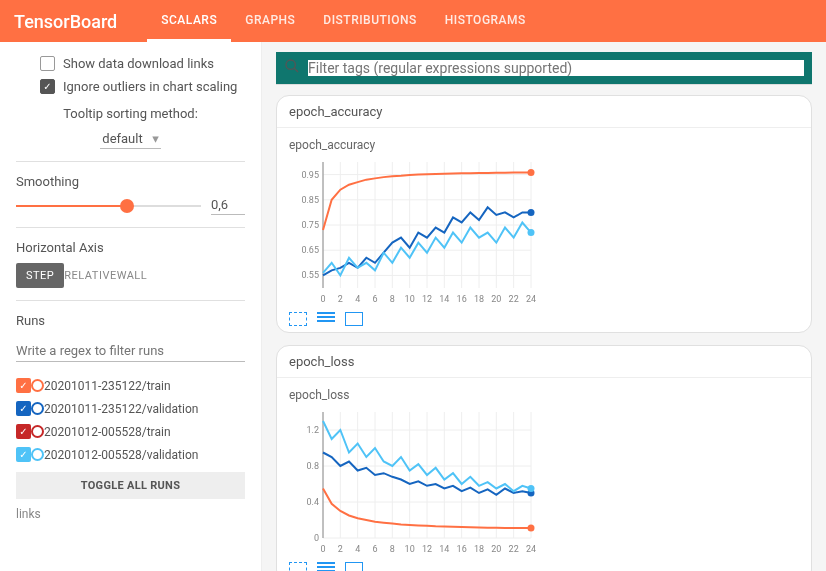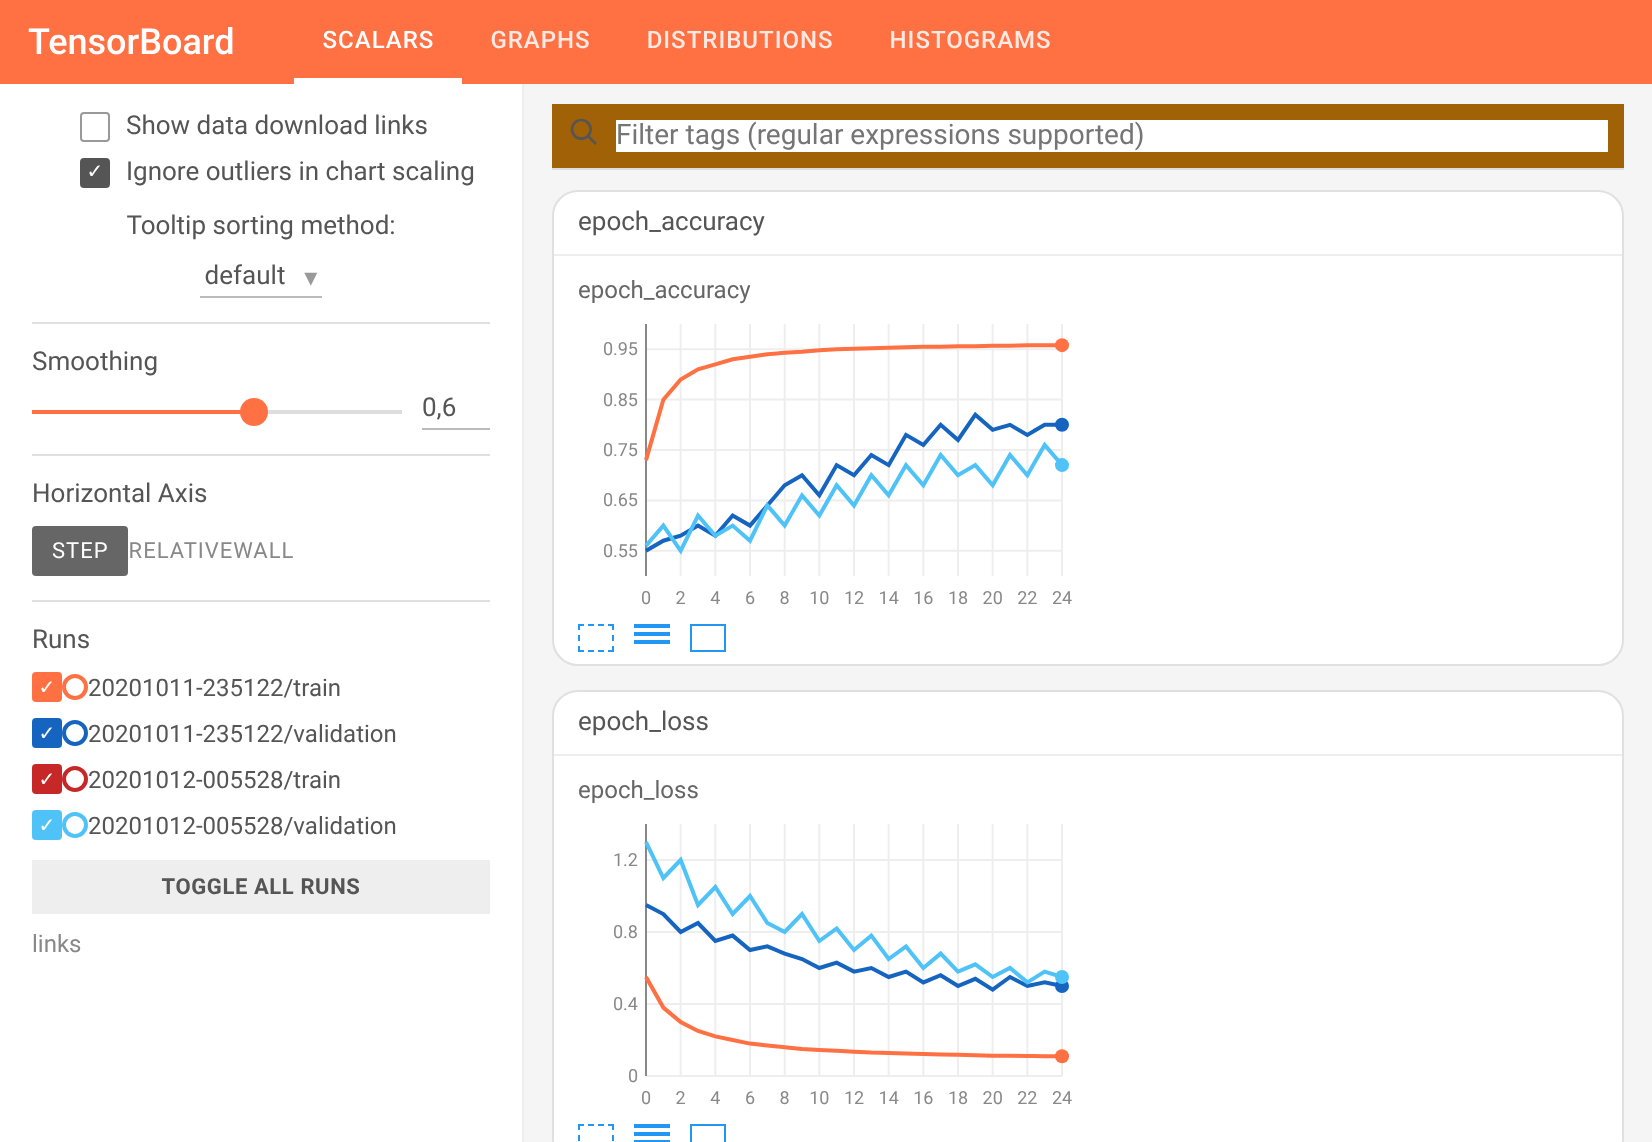--- a/index.html
+++ b/index.html
@@ -30,21 +30,21 @@
 .btn-ghost { color: #888; font-size: 11px; cursor: pointer; letter-spacing: 0.5px; }
 .runs-filter { border: none; border-bottom: 1px solid #bbb; width: 100%; padding: 3px 0; font-size: 13px; color: #888; margin-top: 4px; }
 .run-row { display: flex; align-items: center; gap: 0; margin-top: 8px; }
 .rcb { width: 15px; height: 15px; border-radius: 2px; display: flex; align-items: center; justify-content: center; cursor: pointer; flex-shrink: 0; }
 .rcb::after { content: "✓"; color: #fff; font-size: 10px; }
 .rcirc { width: 13px; height: 13px; border-radius: 50%; border: 2px solid; flex-shrink: 0; }
 .run-name { font-size: 12px; color: #555; }
 .toggle-all { background: #eee; text-align: center; padding: 7px; font-size: 11px; color: #555; margin-top: 10px; cursor: pointer; letter-spacing: 0.3px; font-weight: bold; }
 .logs { font-size: 12px; color: #888; margin-top: 8px; }
 .content { flex: 1; background: #f5f5f5; padding: 10px 14px; overflow-y: auto; }
-.search { background: #a16207; display: flex; align-items: center; gap: 8px; padding: 6px 8px; border-bottom: 1px solid #ddd; margin-bottom: 10px; }
+.search { background: #0f766e; display: flex; align-items: center; gap: 8px; padding: 6px 8px; border-bottom: 1px solid #ddd; margin-bottom: 10px; }
 .search svg { width: 16px; height: 16px; }
 .search input { border: none; flex: 1; font-size: 14px; color: #888; outline: none; }
 .panel { background: #fff; border: 1px solid #e0e0e0; border-radius: 13px; margin-bottom: 12px; }
 .panel-head { padding: 8px 12px; font-size: 13px; color: #555; border-bottom: 1px solid #eee; }
 .chart-wrap { padding: 10px 12px 6px; }
 .chart-title { font-size: 12px; color: #666; margin-bottom: 4px; }
 .chart { position: relative; }
 .chart svg { display: block; }
 .chart-tools { display: flex; gap: 10px; margin-top: 6px; }
 .tool { width: 18px; height: 14px; border: 1.5px solid #2196f3; cursor: pointer; }
@@ -91,20 +91,21 @@
     </div>
     <hr class="div">
     <div class="label">Horizontal Axis</div>
     <div class="btn-group" id="haxis">
         <div class="btn-step">STEP</div>
         <div class="btn-ghost">RELATIVE</div>
         <div class="btn-ghost">WALL</div>
       </div>
     <hr class="div">
     <div class="label">Runs</div>
+    <input class="runs-filter" placeholder="Write a regex to filter runs" style="">
     <div id="runs">
         <div class="run-row">
     <div class="rcb" style="background:#ff7043"></div>
     <div class="rcirc" style="border-color:#ff7043"></div>
     <span class="run-name">20201011-235122/train</span>
         </div>
         <div class="run-row">
     <div class="rcb" style="background:#1565c0"></div>
     <div class="rcirc" style="border-color:#1565c0"></div>
     <span class="run-name">20201011-235122/validation</span>

